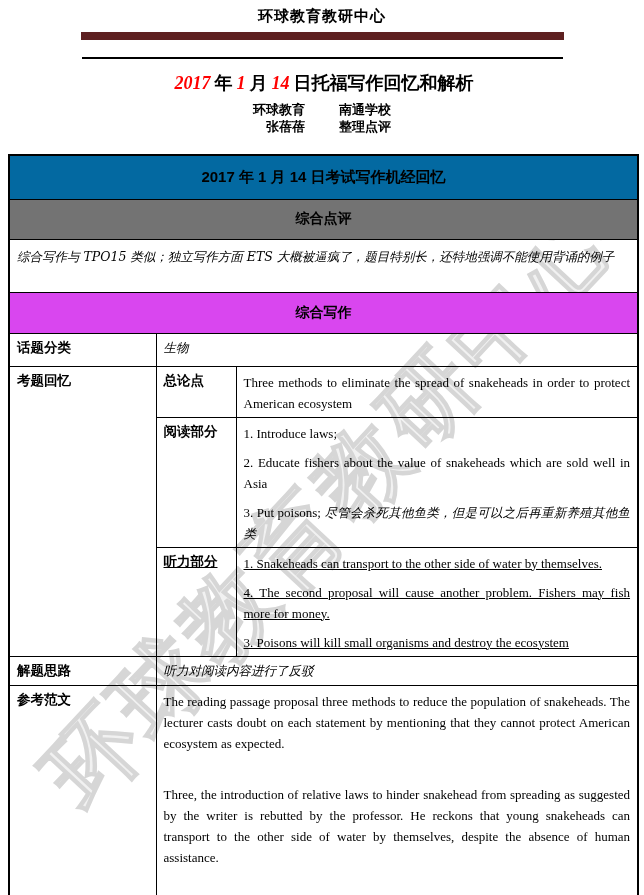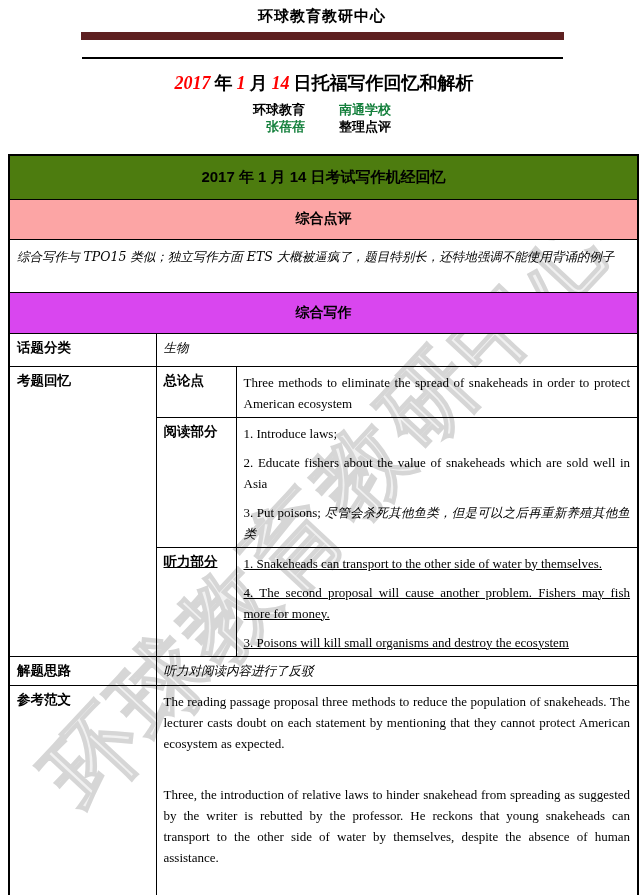--- a/index.html
+++ b/index.html
@@ -71,43 +71,43 @@
     display: grid;
     grid-template-columns: auto auto;
     column-gap: 34px;
     width: max-content;
     margin: 6px auto 0;
     font-size: 13px;
     font-weight: bold;
     line-height: 17px;
   }
   .byline .colA { text-align: right; }
-  .red { color: #15803d; }
+  .red { color: #000000; }
 
   table.exam {
     border-collapse: collapse;
     table-layout: fixed;
     width: 629px;
     margin: 19px 0 0 8px;
     border: 2px solid #000;
     background: transparent;
   }
   table.exam td {
     border: 1px solid #000;
     vertical-align: top;
     padding: 3px 7px;
     overflow: hidden;
   }
   .band {
     text-align: center;
     vertical-align: middle !important;
     font-weight: bold;
   }
-  .c-header  { background: #4d7c0f; font-size: 15px; height: 44px; }
-  .c-yellow  { background: #fca5a5; font-size: 14px; height: 40px; }
+  .c-header  { background: #0369a1; font-size: 15px; height: 44px; }
+  .c-yellow  { background: #737373; font-size: 14px; height: 40px; }
   .c-green   { background: #d946ef; font-size: 14px; height: 41px; }
 
   .c-comment {
     height: 53px;
     font-family: "DejaVu Serif", serif;
     font-style: italic;
     font-size: 12.5px;
     line-height: 25px;
     padding-top: 4px !important;
   }

